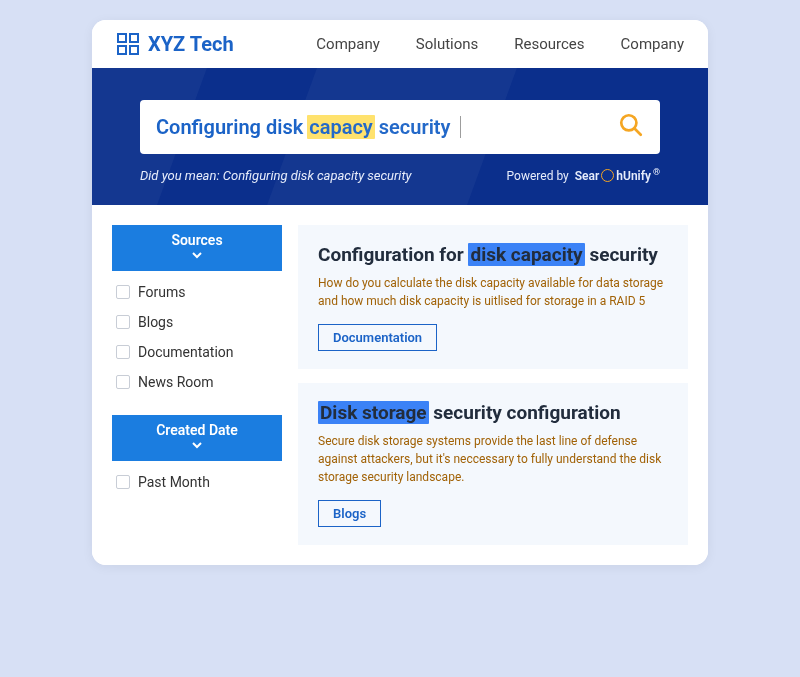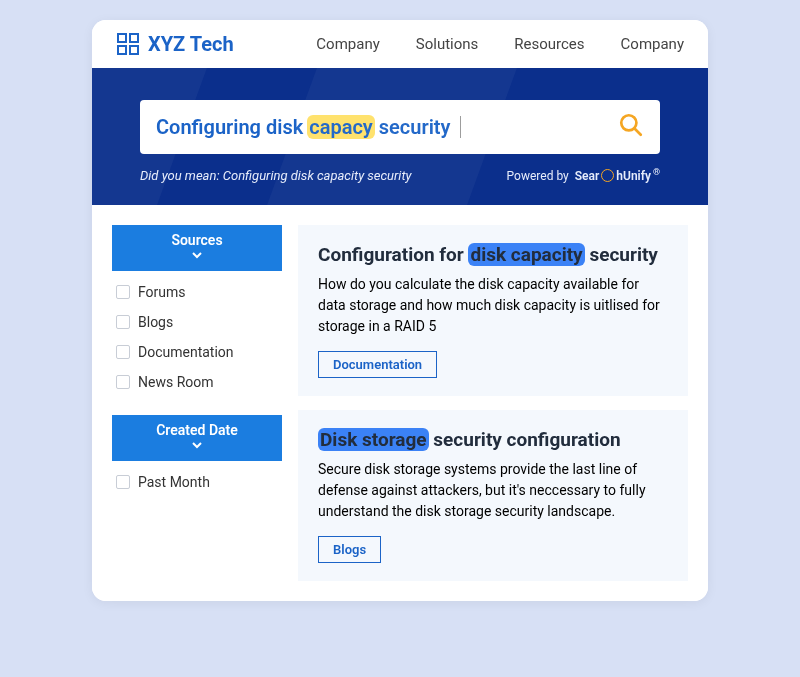--- a/index.html
+++ b/index.html
@@ -66,21 +66,21 @@
   .search-text {
     flex:1;
     font-size: 20px;
     font-weight: 600;
     color: #1b63c7;
     display:flex;
     align-items:center;
     gap:4px;
     flex-wrap:wrap;
   }
-  .hl { background:#ffe168; padding:0 2px; border-radius:6px; }
+  .hl { background:#ffe168; padding:0 2px; border-radius:1px; }
   .cursor {
     width:1px; height:22px; background:#999; margin-left:6px;
   }
   .search-icon-btn { cursor:pointer; }
   .hero-below {
     position:relative;
     display:flex;
     align-items:center;
     justify-content:space-between;
     margin-top:14px;
@@ -137,22 +137,22 @@
     padding:18px 20px;
   }
   .card-title {
     font-size:19px;
     font-weight:700;
     color:#222d3d;
     margin-bottom:8px;
   }
   .card-title .hl { background:#3b82f6; }
   .card-body {
-    font-size:14px;
-    color:#000000;
+    font-size:12px;
+    color:#a16207;
     line-height:1.5;
     margin-bottom:14px;
   }
   .tag {
     display:inline-block;
     border:1.5px solid #1b63c7;
     color:#1b63c7;
     font-size:13px;
     font-weight:600;
     padding:5px 14px;

